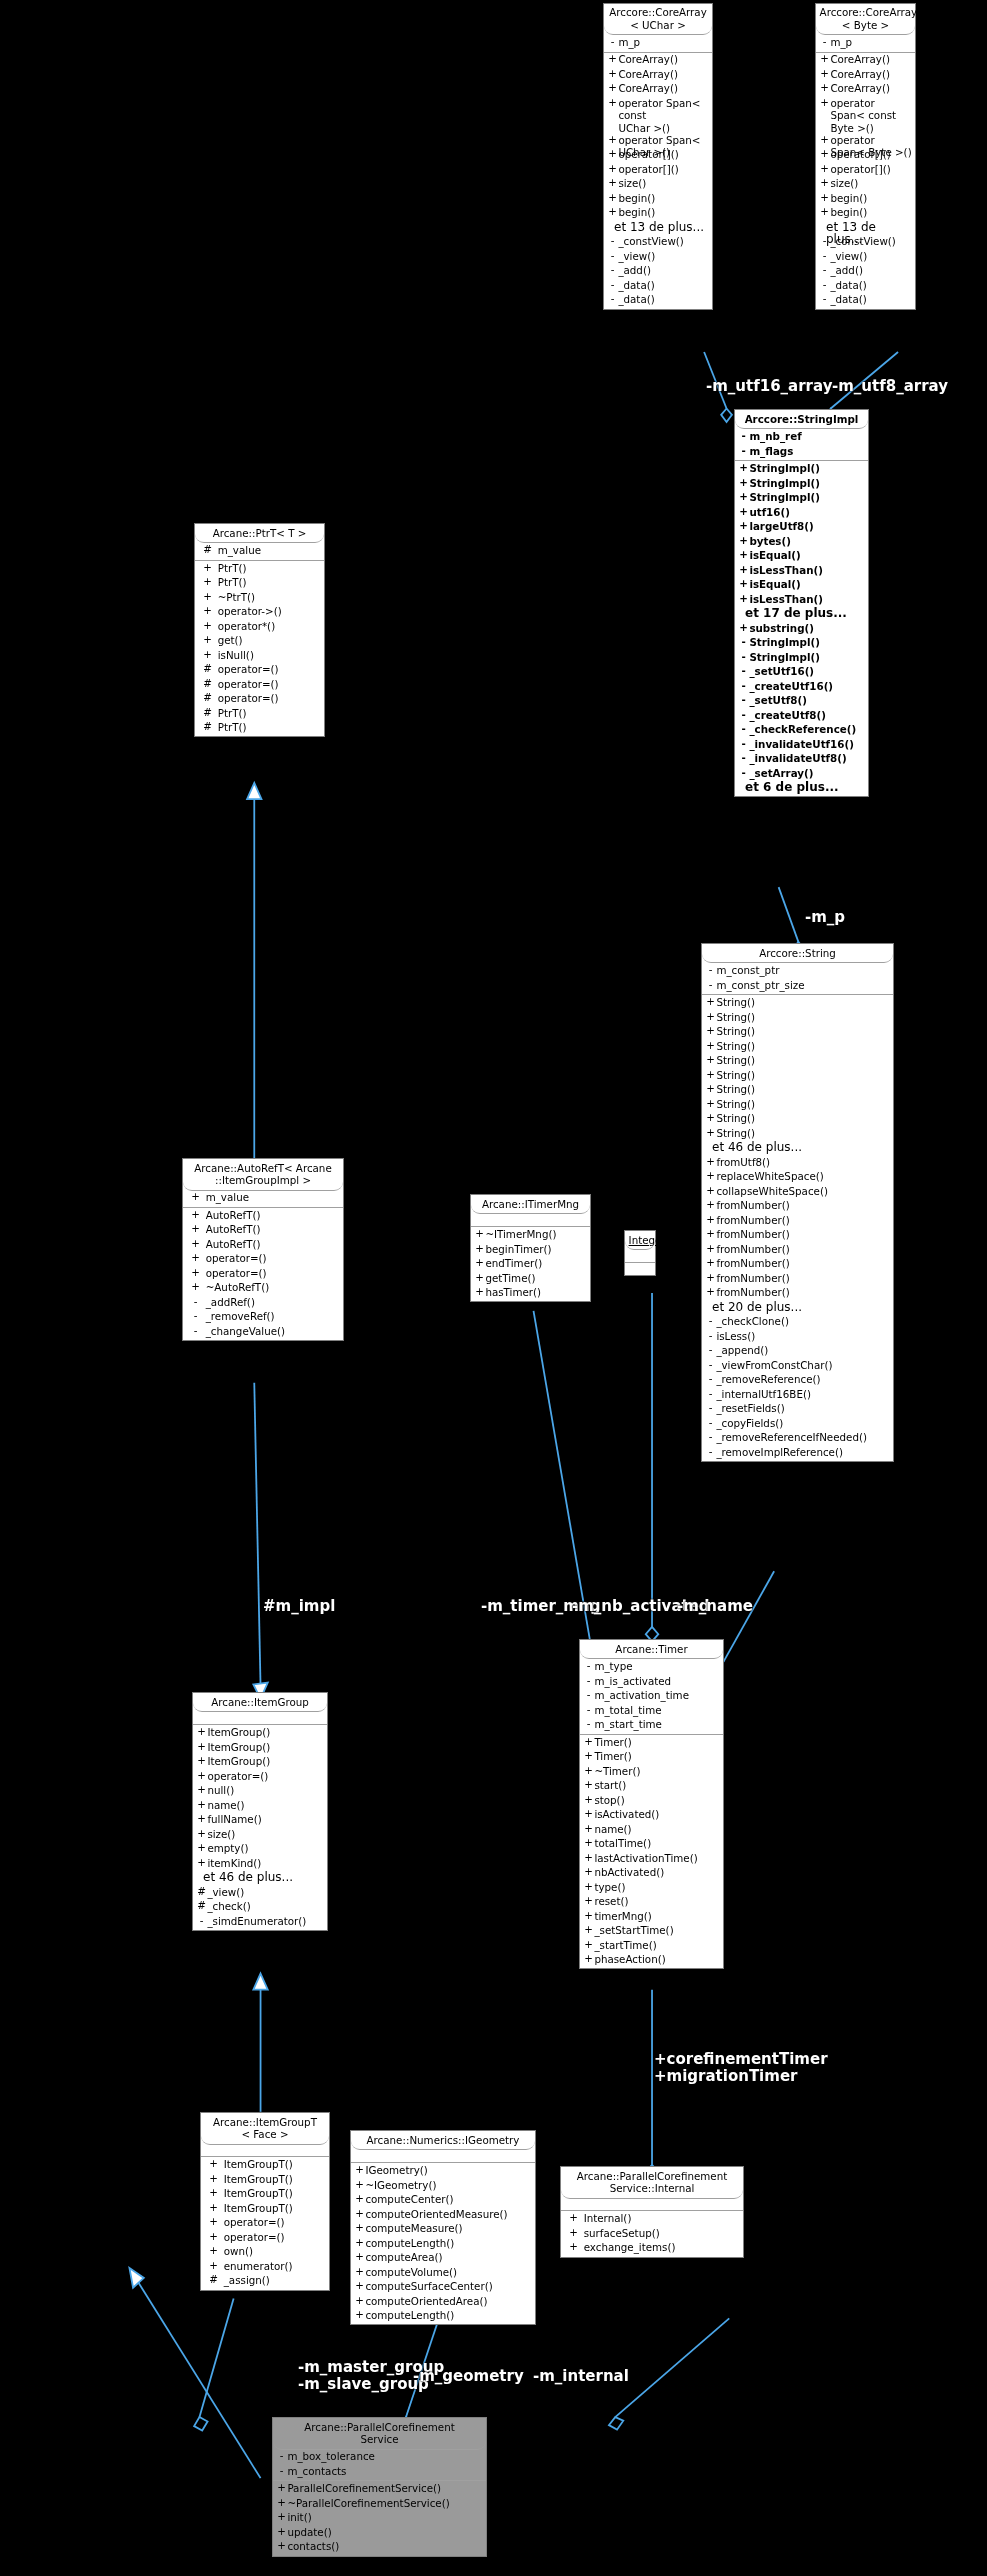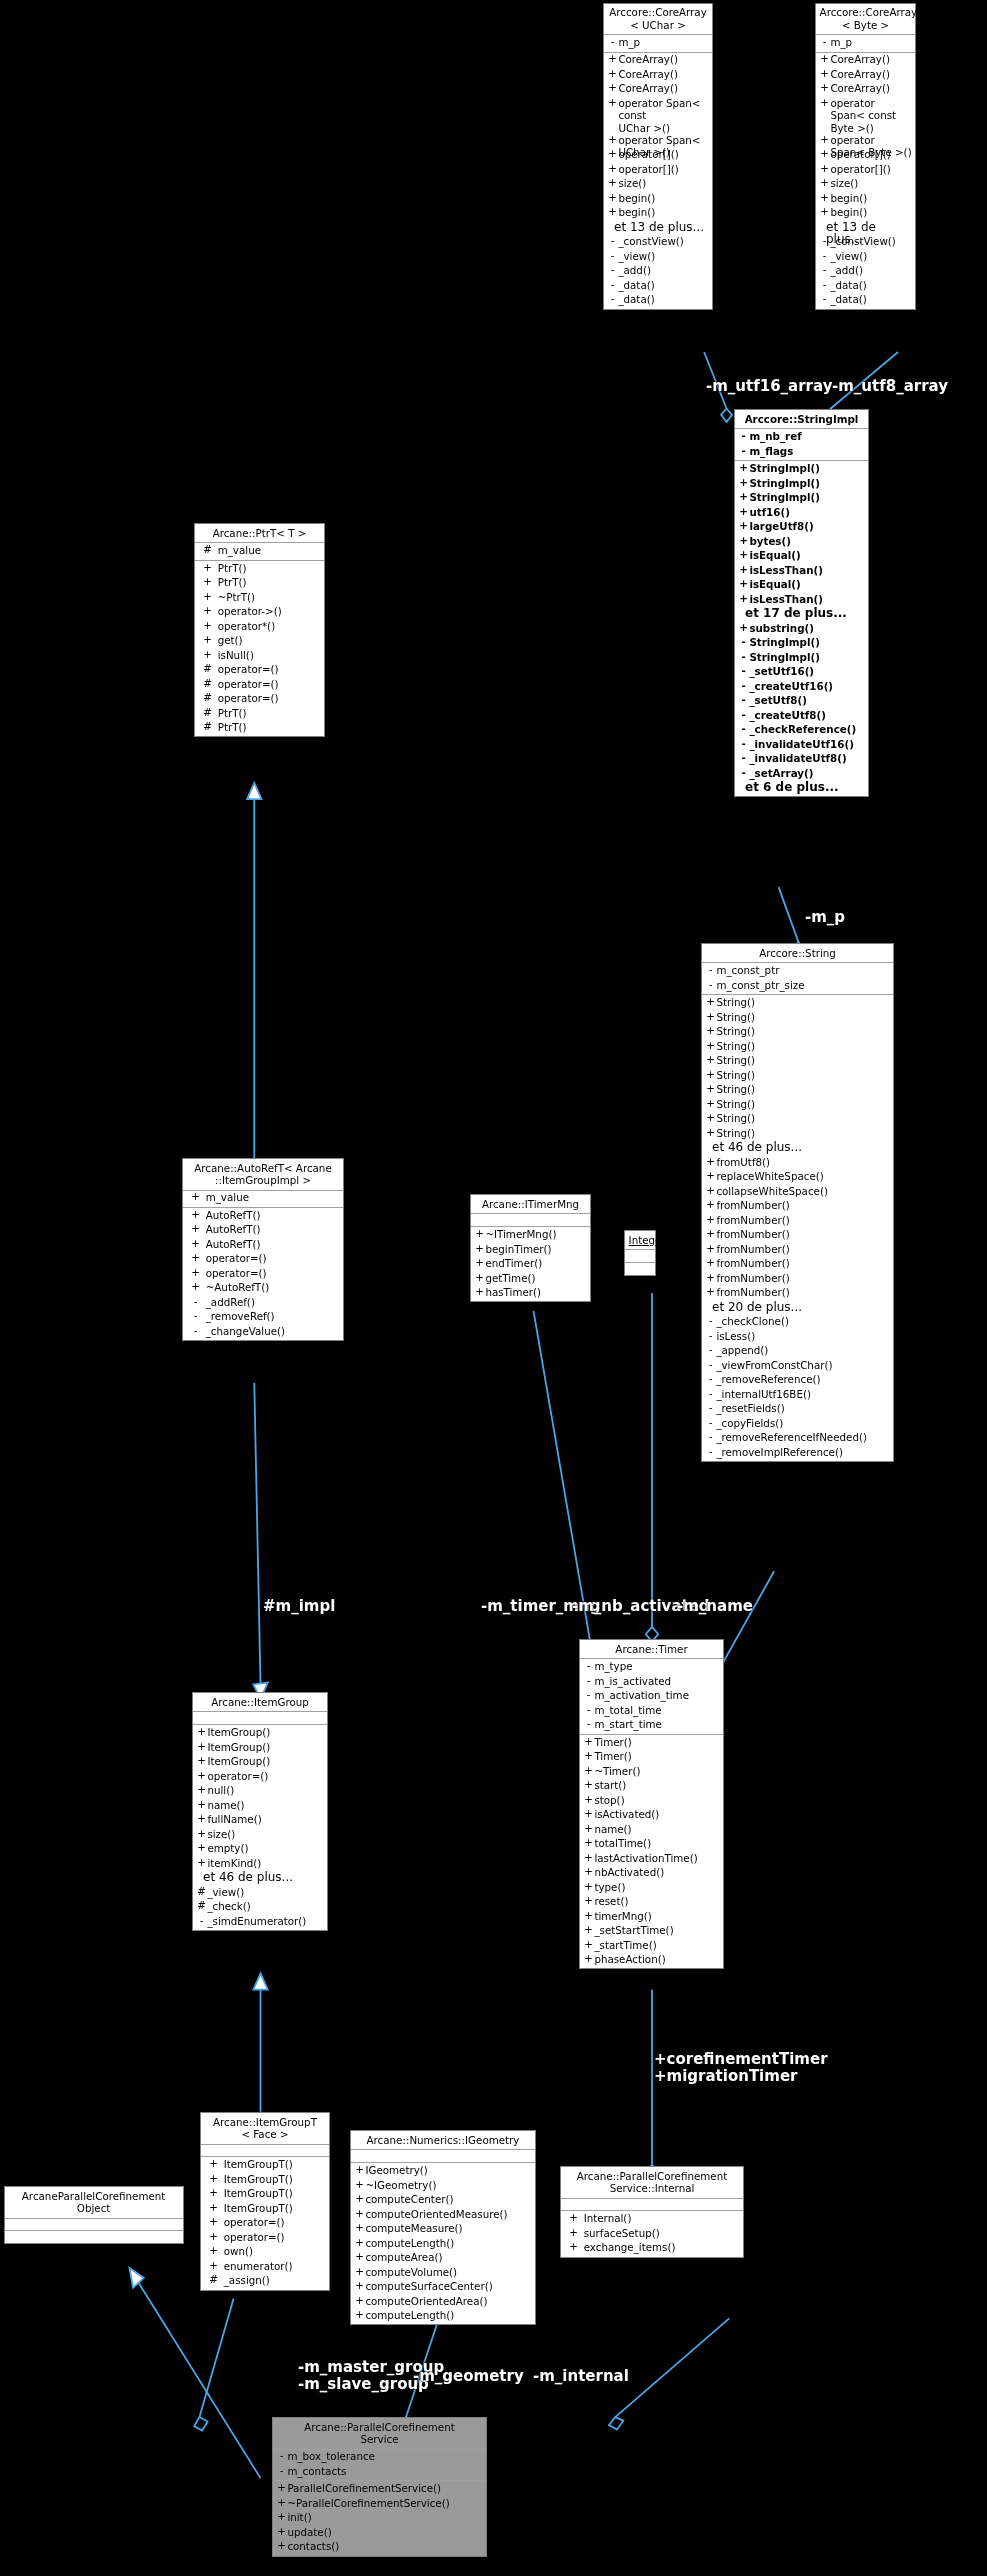--- a/index.html
+++ b/index.html
@@ -34,20 +34,21 @@
   .node.highlight{
     background:#9a9a9a;
   }
   .node .title{
     text-align:center;
     padding:2.7px 3.6px 3.6px 3.6px;
     font-size:10.3px;
     line-height:1.18;
     border-bottom:0.9px solid #a0a0a0;
     white-space:pre-line;
+    border-radius:9px;
   }
   .node .compartment{
     border-bottom:0.9px solid #a0a0a0;
     padding:0.9px 0 0.9px 0;
   }
   .node .compartment:last-child{ border-bottom:none; }
   .node .compartment.empty{ height:10px; }
   .node .row{
     display:flex;
     align-items:flex-start;
@@ -947,26 +948,20 @@
           <span class="vis wide">+</span>
           <span class="mem">surfaceSetup()</span>
         </div>
         <div class="row">
           <span class="vis wide">+</span>
           <span class="mem">exchange_items()</span>
         </div>
       </div>
   </div>
 
-  <div class="node" style="left:3.6px;top:2186px;width:180px;">
-    <div class="title">ArcaneParallelCorefinement
-Object</div>
-    <div class="compartment empty"></div>
-    <div class="compartment empty"></div>
-  </div>
 
   <div class="node highlight" style="left:272px;top:2417px;width:215px;">
     <div class="title">Arcane::ParallelCorefinement
 Service</div>
     <div class="compartment">
         <div class="row">
           <span class="vis">-</span>
           <span class="mem">m_box_tolerance</span>
         </div>
         <div class="row">

